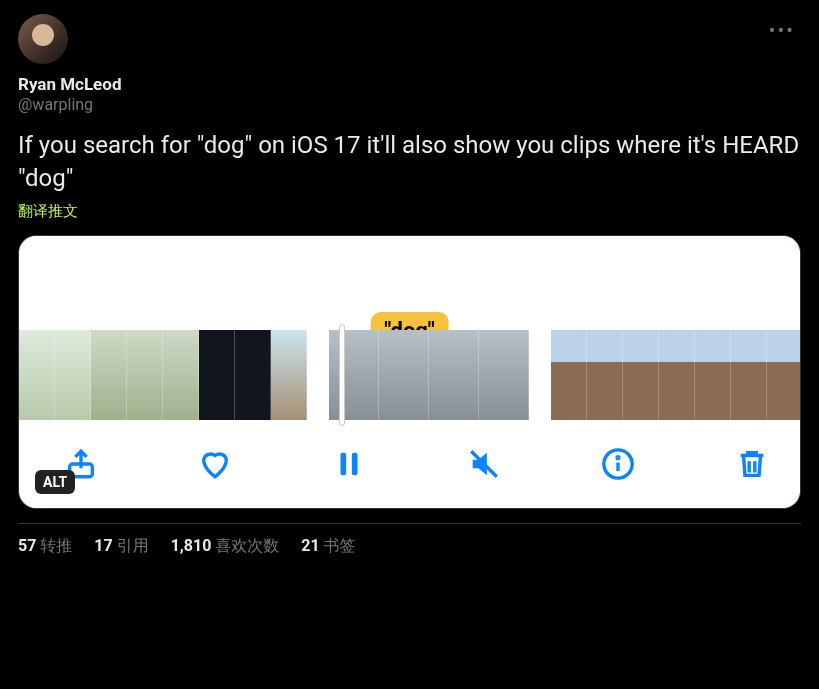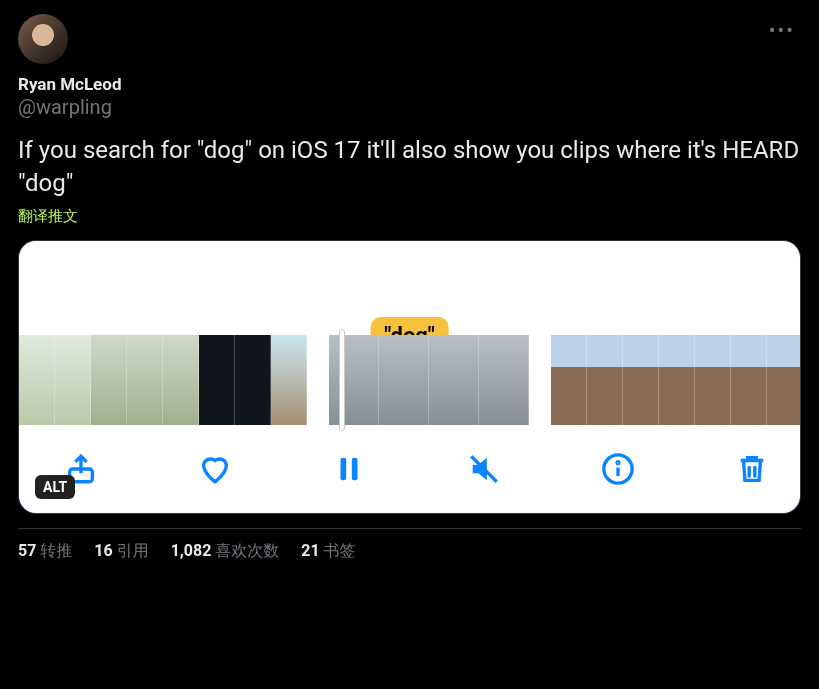--- a/index.html
+++ b/index.html
@@ -17,21 +17,21 @@
     width: 50px; height: 50px; border-radius: 50%;
     background: linear-gradient(135deg,#7a5c4a 0%, #3d2f28 60%, #1a1410 100%);
     flex-shrink: 0; overflow:hidden; position:relative;
   }
   .avatar::after{
     content:""; position:absolute; left:14px; top:10px; width:22px; height:22px;
     border-radius:50%; background:#d9b89a;
   }
   .name-block { display:flex; flex-direction:column; line-height:1.25; }
   .display-name { font-weight:700; font-size:17px; color:#e7e9ea; }
-  .handle { color:#71767b; font-size:20px; }
+  .handle { color:#71767b; font-size:16px; }
   .more { position:absolute; right:0; top:0; color:#71767b; font-size:20px; letter-spacing:2px; padding:4px 6px; }
 
   .body-text { margin-top:14px; font-size:24px; line-height:1.35; color:#e7e9ea; }
   .translate { margin-top:8px; color:#bef264; font-size:15px; cursor:pointer; }
 
   .card {
     margin-top:14px; background:#3b82f6; border-radius:18px; overflow:hidden;
     border:1px solid #2f3336; position:relative;
   }
   .card-top { height:80px; background:#fff; }
@@ -174,18 +174,18 @@
     </div>
 
     <div class="alt-badge">ALT</div>
   </div>
 
 
   <hr class="divider">
 
   <div class="stats">
     <span><b>57</b> <span>转推</span></span>
-    <span><b>16</b> <span>引用</span></span>
-    <span><b>1,082</b> <span>喜欢次数</span></span>
+    <span><b>17</b> <span>引用</span></span>
+    <span><b>1,810</b> <span>喜欢次数</span></span>
     <span><b>21</b> <span>书签</span></span>
   </div>
 
 </div>
 
 </body></html>

